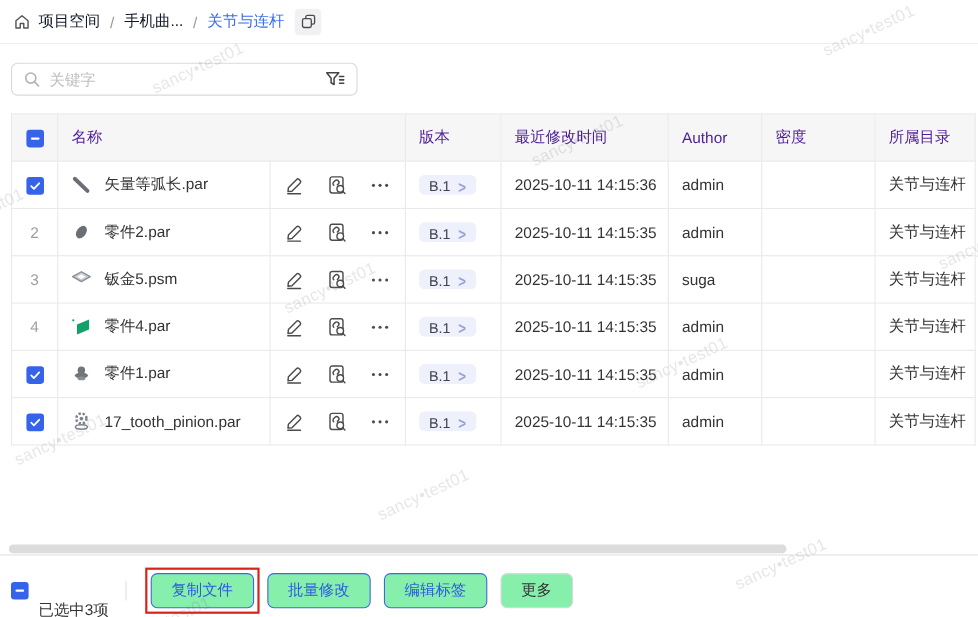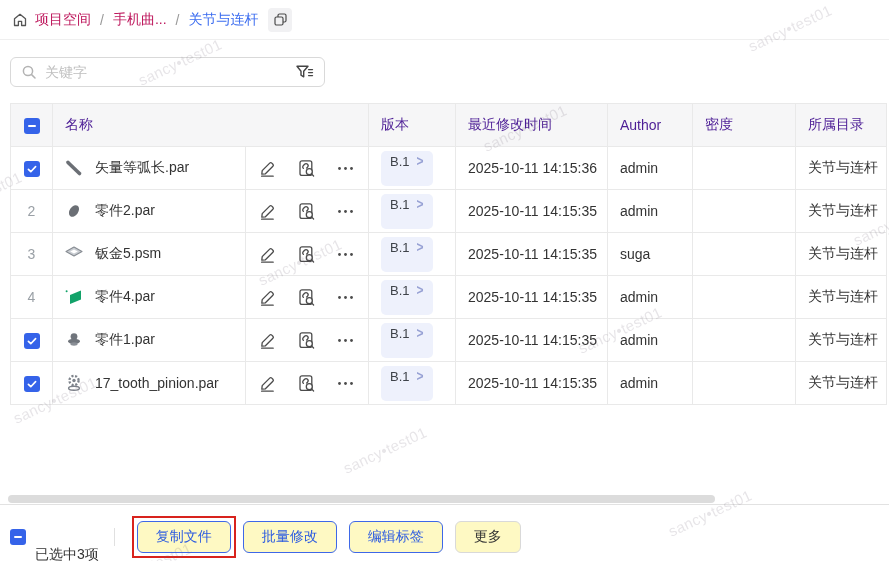--- a/index.html
+++ b/index.html
@@ -8,21 +8,21 @@
 
   
   .wm { position:absolute; font-size:15px; letter-spacing:.4px; color:rgba(110,100,120,.17);
         transform:translate(-50%,-50%) rotate(-25deg); white-space:nowrap; pointer-events:none; z-index:40; }
 
   
   .crumb-bar { position:absolute; top:0; left:0; width:889px; height:40px; display:flex; align-items:center;
                padding-left:12px; border-bottom:1px solid #efefef; font-size:14px; color:#333; }
   .crumb-bar .home-ic { display:flex; margin-right:7px; }
   .crumb-sep { color:#999; margin:0 9px; }
-  .crumb-item { color:#be185d; cursor:default; }
+  .crumb-item { color:#0f172a; cursor:default; }
   .crumb-current { color:#3b6cf0; }
   .copy-btn { margin-left:10px; width:24px; height:24px; background:#f1f1f3; border-radius:4px;
               display:flex; align-items:center; justify-content:center; cursor:pointer; }
 
   
   .search-box { position:absolute; top:57px; left:10px; width:315px; height:30px; border:1px solid #d9d9d9;
                 border-radius:6px; display:flex; align-items:center; padding:0 10px; background:#fff; }
   .search-box input { flex:1; border:none; outline:none; font-size:14px; color:#333; margin-left:8px; min-width:0; background:transparent; font-family:Liberation Sans, sans-serif; }
   .search-box input::placeholder { color:#bfbfbf; }
   .filter-btn { display:flex; align-items:center; cursor:pointer; }
@@ -37,34 +37,34 @@
   .row-num { color:#9aa0a6; font-size:14px; }
   .cbx { width:16px; height:16px; border-radius:3px; background:#3563e9; display:inline-flex;
          align-items:center; justify-content:center; vertical-align:middle; cursor:pointer; }
   .cbx .bar { width:8px; height:2px; background:#fff; border-radius:1px; }
   .name-cell { display:flex; align-items:center; gap:12px; }
   .file-ic { display:inline-flex; width:18px; justify-content:center; }
   .file-name { color:#333; cursor:pointer;text-align:right; }
   .actions { display:flex; align-items:center; gap:20px; }
   .act-ic { display:inline-flex; cursor:pointer; }
   .ver-badge { display:inline-flex; align-items:center; gap:7px; background:#eef1fc; border-radius:5px;
-               padding:3px 9px 17px 9px; font-size:13px; color:#3f434a; cursor:pointer; }
+               padding:3px 9px 0 9px; font-size:13px; color:#3f434a; cursor:pointer; }
   .ver-badge .chev { color:#97a1d4; font-size:12px; font-weight:bold; transform:scaleY(1.25); }
 
   
   .hthumb { position:absolute; top:495px; left:8px; width:707px; height:8px; border-radius:4px; background:#dcdcdc; cursor:pointer; z-index:5;}
   .bottom-line { position:absolute; top:504px; left:0; width:889px; border-top:1px solid #e2e2e2; }
 
   
   .footer { position:absolute; top:521px; left:10px; height:32px; display:flex; align-items:center; font-size:14px; color:#333; }
   .footer .sel-label { margin-left:9px;margin-top:36px; }
   .vsep { width:1px; height:18px; background:#e0e0e0; margin-left:15px; }
   .btn-wrap { position:relative; margin-left:12px; }
   .btn-wrap.first { margin-left:22px; }
-  .btn { height:32px; padding:0 18px; border-radius:6px; background:#fef9c3; font-size:14px; font-family:inherit;
+  .btn { height:32px; padding:0 18px; border-radius:6px; background:#86efac; font-size:14px; font-family:inherit;
          display:flex; align-items:center; justify-content:center; cursor:pointer;
          border:1px solid #3e68e8; color:#2d5ce0; }
   .btn.default { border-color:#d9d9d9; color:#333; }
   .btn-wrap.annotated::after { content:''; position:absolute; inset:-5px; border:2px solid #d8231d; pointer-events:none; }
 </style>
 </head>
 <body>
 
 <div class="page">
 

